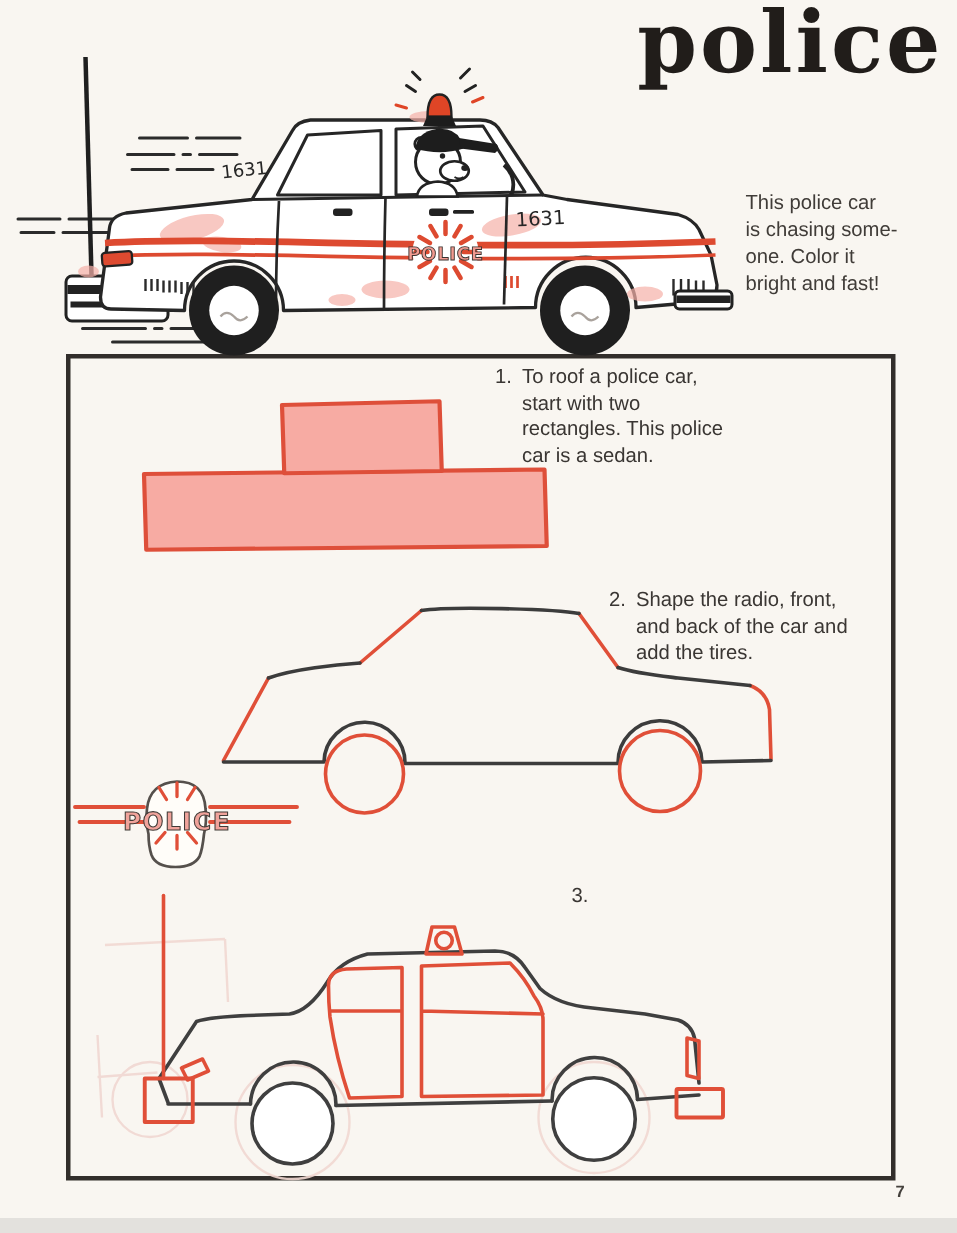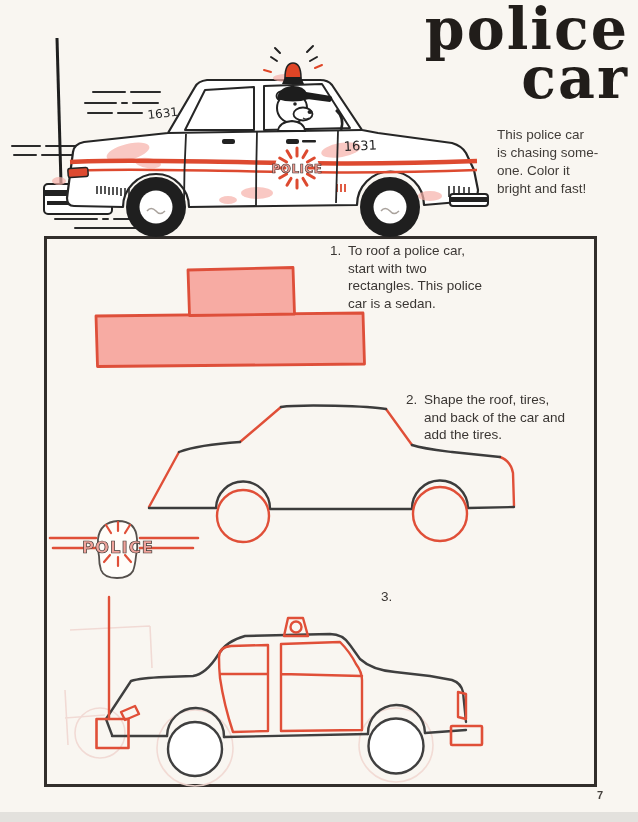--- a/index.html
+++ b/index.html
@@ -151,40 +151,39 @@
     </g>
     <g>
       <circle cx="390" cy="207" r="30" fill="#1f1f1f"></circle>
       <circle cx="390" cy="207" r="16.5" fill="#ffffff"></circle>
       <path d="M381,211 q4,-5 9,0 q4,5 9,0" stroke="#a9a29c" stroke-width="1.5" fill="none"></path>
     </g>
   </svg>
 
   <div class="title">
     <div>police</div>
-    <div>car</div>
   </div>
 
   <p class="intro">This police car
 is chasing some-
 one. Color it
 bright and fast!</p>
 
   <div class="stepbox"></div>
 
   <div class="step step1">
     <span class="num">1.</span>
     <span class="txt">To roof a police car,
 start with two
 rectangles. This police
 car is a sedan.</span>
   </div>
   <div class="step step2">
     <span class="num">2.</span>
-    <span class="txt">Shape the roof, tires,
+    <span class="txt">Shape the radio, front,
 and back of the car and
 add the tires.</span>
   </div>
   <div class="step step3">
     <span class="num">3.</span>
   </div>
 
   <svg class="z2" style="left:85px;top:255px" width="290" height="120" viewBox="85 255 290 120">
     <path d="M96,316 L363,313 L364.5,364 L97.5,366.5 Z" fill="#f7aba3" stroke="#de4f3a" stroke-width="2.8" stroke-linejoin="round"></path>
     <path d="M188,270 L293,267.5 L294.5,314 L189.5,315.5 Z" fill="#f7aba3" stroke="#de4f3a" stroke-width="2.8" stroke-linejoin="round"></path>

